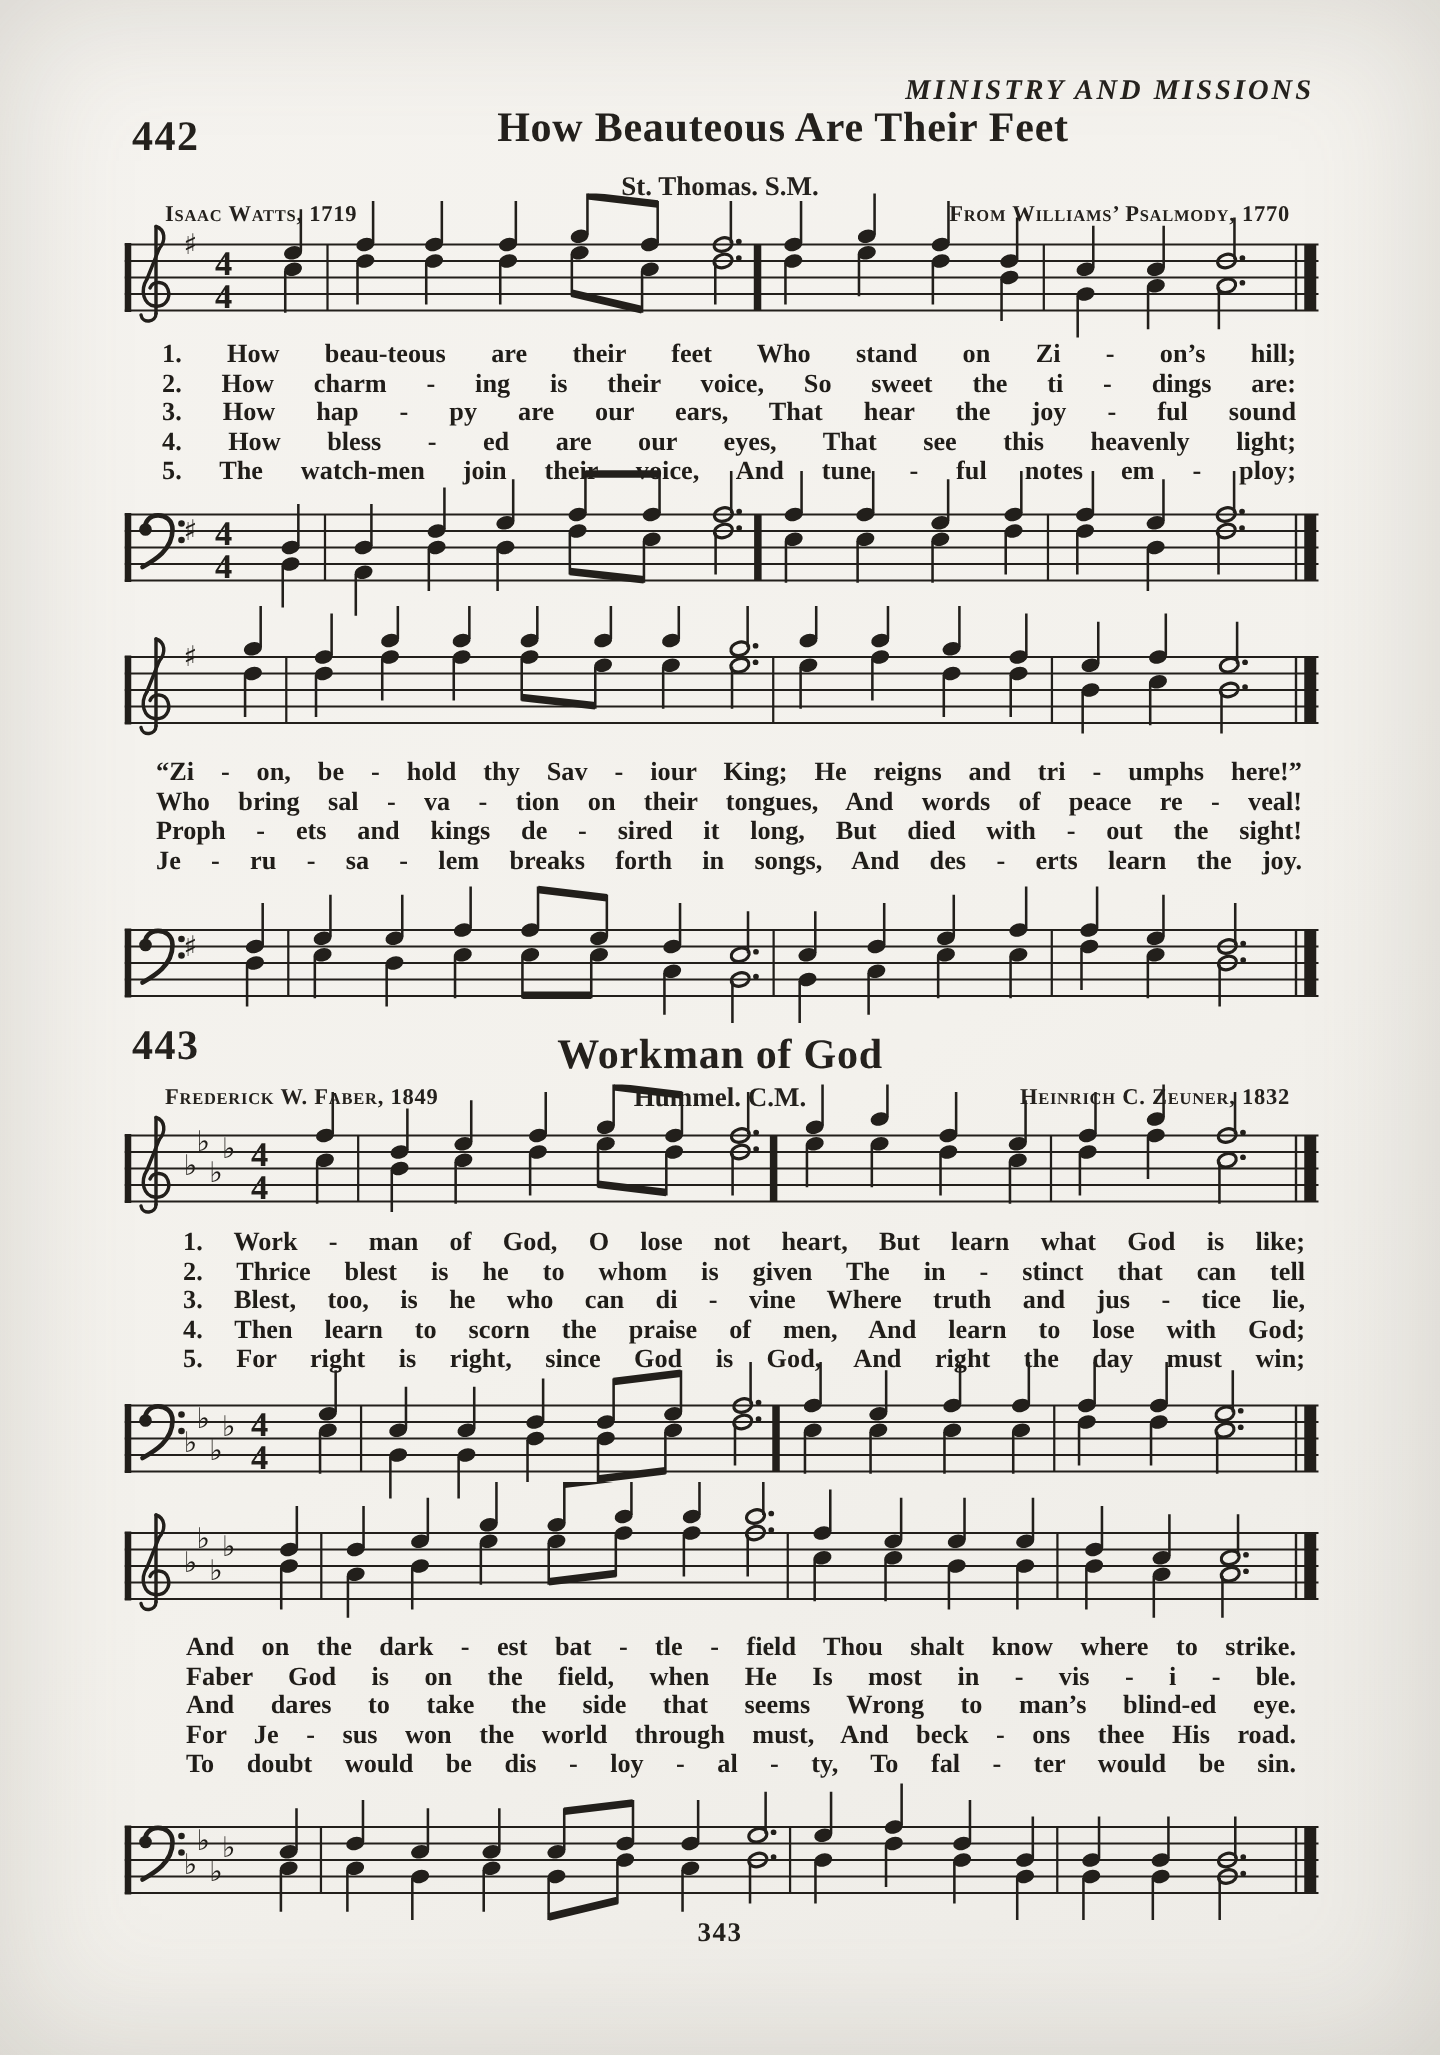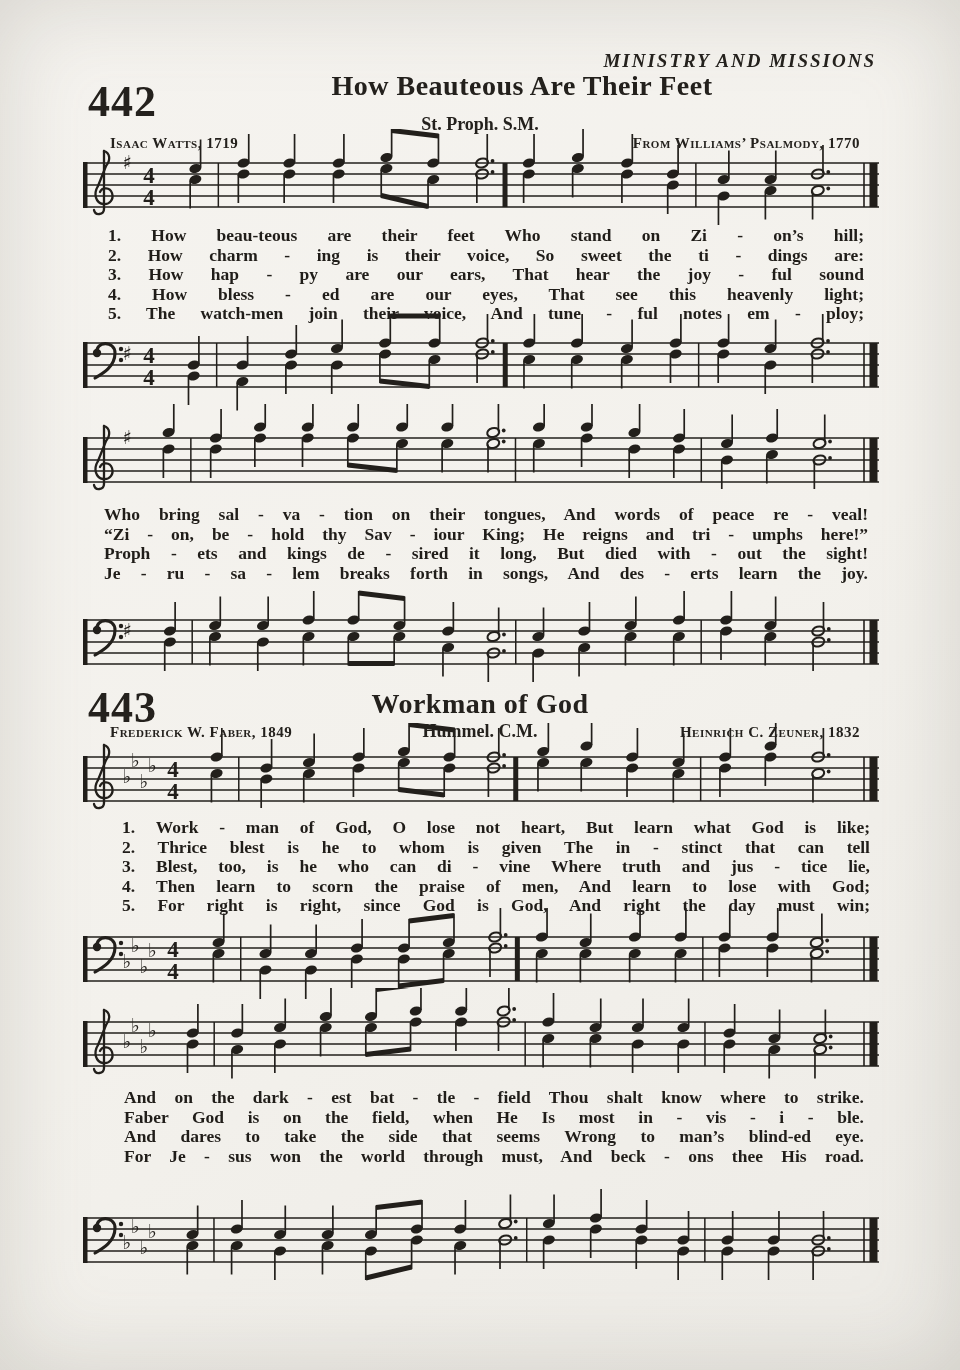--- a/index.html
+++ b/index.html
@@ -16,21 +16,21 @@
   .page::after{
     content:"";position:absolute;inset:0;pointer-events:none;
     box-shadow:inset 0 0 90px rgba(110,104,92,.22);
   }
   .running-head{
     position:absolute;top:50px;right:84px;
     font-style:italic;font-weight:bold;font-size:19px;letter-spacing:2px;
   }
   .hymn-number{
     position:absolute;left:88px;
-    font-weight:bold;font-size:44px;letter-spacing:1px;
+    font-weight:bold;font-size:28px;letter-spacing:1px;
   }
   .hymn-title{
     position:absolute;left:0;width:960px;text-align:center;
     font-weight:bold;font-size:28px;letter-spacing:.5px;
   }
   .tune-line{
     position:absolute;left:0;width:960px;text-align:center;
     font-weight:bold;font-size:18px;
   }
   .attr{font-variant:small-caps;font-weight:bold;font-size:15px;letter-spacing:.5px;}
@@ -53,34 +53,34 @@
 </style>
 </head>
 <body>
 
 <div class="page">
 
   <div class="running-head">MINISTRY AND MISSIONS</div>
 
   <div class="hymn-number" style="top:76px;">442</div>
   <div class="hymn-title" style="top:70px;padding-left:42px;">How Beauteous Are Their Feet</div>
-  <div class="tune-line" style="top:114px;">St. Proph. S.M.</div>
+  <div class="tune-line" style="top:114px;">St. Thomas. S.M.</div>
   <div class="attr attr-left" style="top:135px;">Isaac Watts, 1719</div>
   <div class="attr attr-right" style="top:135px;">From Williams’ Psalmody, 1770</div>
 
   <div class="verse-block" style="top:226px;left:108px;width:756px;">
     <div class="verse-line">1. How beau-teous are their feet Who stand on Zi - on’s hill;</div>
     <div class="verse-line">2. How charm - ing is their voice, So sweet the ti - dings are:</div>
     <div class="verse-line">3. How hap - py are our ears, That hear the joy - ful sound</div>
     <div class="verse-line">4. How bless - ed are our eyes, That see this heavenly light;</div>
     <div class="verse-line">5. The watch-men join their voice, And tune - ful notes em - ploy;</div>
   </div>
   <div class="verse-block" style="top:505px;left:104px;width:764px;">
+    <div class="verse-line">“Zi - on, be - hold thy Sav - iour King; He reigns and tri - umphs here!”</div>
     <div class="verse-line">Who bring sal - va - tion on their tongues, And words of peace re - veal!</div>
-    <div class="verse-line">“Zi - on, be - hold thy Sav - iour King; He reigns and tri - umphs here!”</div>
     <div class="verse-line">Proph - ets and kings de - sired it long, But died with - out the sight!</div>
     <div class="verse-line">Je - ru - sa - lem breaks forth in songs, And des - erts learn the joy.</div>
   </div>
 
   <div class="hymn-number" style="top:682px;">443</div>
   <div class="hymn-title" style="top:688px;">Workman of God</div>
   <div class="attr attr-left" style="top:724px;">Frederick W. Faber, 1849</div>
   <div class="attr-center" style="top:721px;">Hummel. C.M.</div>
   <div class="attr attr-right" style="top:724px;">Heinrich C. Zeuner, 1832</div>
 
@@ -89,20 +89,21 @@
     <div class="verse-line">2. Thrice blest is he to whom is given The in - stinct that can tell</div>
     <div class="verse-line">3. Blest, too, is he who can di - vine Where truth and jus - tice lie,</div>
     <div class="verse-line">4. Then learn to scorn the praise of men, And learn to lose with God;</div>
     <div class="verse-line">5. For right is right, since God is God, And right the day must win;</div>
   </div>
   <div class="verse-block" style="top:1088px;left:124px;width:740px;">
     <div class="verse-line">And on the dark - est bat - tle - field Thou shalt know where to strike.</div>
     <div class="verse-line">Faber God is on the field, when He Is most in - vis - i - ble.</div>
     <div class="verse-line">And dares to take the side that seems Wrong to man’s blind-ed eye.</div>
     <div class="verse-line">For Je - sus won the world through must, And beck - ons thee His road.</div>
+    <div class="verse-line">To doubt would be dis - loy - al - ty, To fal - ter would be sin.</div>
   </div>
 
   <div id="music-layer">
       <div class="music-system" style="top: 129px;">
         <svg width="800" height="104" viewBox="0 0 800 104">
           <line x1="0" y1="34" x2="796" y2="34" stroke="#221f1b" stroke-width="1.4"></line>
           <line x1="0" y1="45" x2="796" y2="45" stroke="#221f1b" stroke-width="1.4"></line>
           <line x1="0" y1="56" x2="796" y2="56" stroke="#221f1b" stroke-width="1.4"></line>
           <line x1="0" y1="67" x2="796" y2="67" stroke="#221f1b" stroke-width="1.4"></line>
           <line x1="0" y1="78" x2="796" y2="78" stroke="#221f1b" stroke-width="1.4"></line>
@@ -790,13 +791,14 @@
           <line x1="740.5212729451806" y1="55" x2="740.5212729451806" y2="27" stroke="#221f1b" stroke-width="1.7"></line>
           <line x1="730.1212729451805" y1="68" x2="730.1212729451805" y2="96" stroke="#221f1b" stroke-width="1.7"></line>
           <circle cx="745.8212729451806" cy="54" r="1.9" fill="#221f1b"></circle>
           <circle cx="745.8212729451806" cy="65" r="1.9" fill="#221f1b"></circle>
           <line x1="781" y1="34" x2="781" y2="78" stroke="#221f1b" stroke-width="1.6"></line>
           <rect x="786.5" y="34" width="8" height="44" fill="#221f1b"></rect>
         </svg>
       </div>
     </div>
 
+  <div class="page-number">343</div>
 </div>
 
 </body></html>

